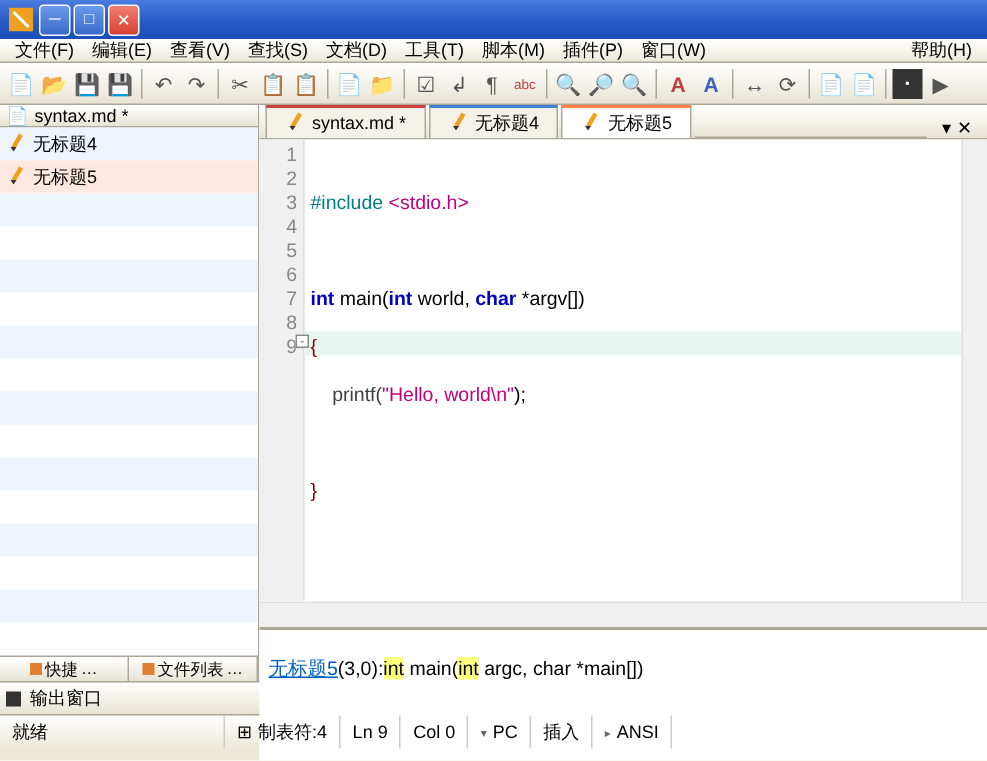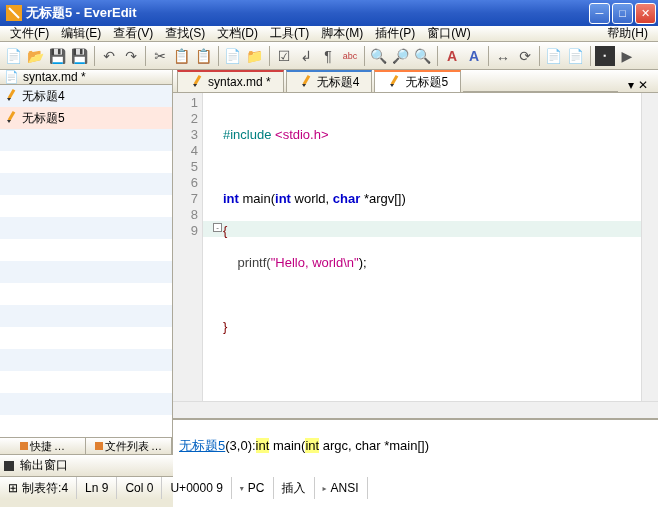--- a/index.html
+++ b/index.html
@@ -42,21 +42,21 @@
 .tabbar { height: 24px; background: linear-gradient(#fff,#e8e4d4); border-bottom: 1px solid #aca899; display: flex; align-items: flex-end; padding-left: 4px; }
 .tab { height: 22px; padding: 0 12px; border: 1px solid #aca899; border-bottom: none; background: #f4f2e8; display: flex; align-items: center; gap: 4px; margin-right: 2px; font-size: 12px; }
 .tab.active { background: #fff; border-top: 2px solid #ff8040; }
 .tab1 { border-top: 2px solid #d04040; }
 .tab2 { border-top: 2px solid #4080d0; }
 .tabend { flex:1; border-bottom:1px solid #aca899; }
 .tabright { width: 40px; display: flex; align-items: center; justify-content: center; gap: 4px; }
 
 .code-area { flex: 1; display: flex; background: #fff; position: relative; overflow: hidden; }
 .gutter { width: 30px; background: #f0f0f0; border-right: 1px solid #ddd; text-align: right; padding: 2px 4px 0 0; color: #888; font-family: Consolas, monospace; font-size: 13px; line-height: 16px; }
-.code { flex: 1; padding: 2px 20px; font-family: Consolas, monospace; font-size: 13px; line-height: 16px; white-space: pre; position: relative; }
+.code { flex: 1; padding: 2px 4px; font-family: Consolas, monospace; font-size: 13px; line-height: 16px; white-space: pre; position: relative; }
 .cur-line { position: absolute; left: 0; right: 0; height: 16px; background: #e8f4f0; }
 .fold { position:absolute; left:-10px; width:9px; height:9px; border:1px solid #888; background:#fff; font-size:8px; line-height:8px; text-align:center; color:#555; }
 
 .kw { color: #0000cc; font-weight: bold; }
 .pp { color: #008080; }
 .inc { color: #c00080; }
 .str { color: #c00080; }
 .func { color: #404040; }
 .num { color: #c00000; }
 .br { color: #800000; }
@@ -79,21 +79,20 @@
 .scrollbar-h { height: 17px; background: #f0f0f0; border-top: 1px solid #ddd; }
 </style>
 </head>
 <body>
 
 <div class="titlebar">
   <svg class="tb-icon" viewBox="0 0 16 16">
       <rect width="16" height="16" fill="#f0a020"></rect>
       <path d="M3 3 L13 13" stroke="#fff" stroke-width="2"></path>
     </svg>
-  <div class="title">无标题5 - EverEdit</div>
   <div class="winbtns">
     <div class="winbtn">─</div>
     <div class="winbtn">□</div>
     <div class="winbtn close">✕</div>
   </div>
 </div>
 
 <div class="menubar">
   <div class="menuitem">文件(F)</div>
   <div class="menuitem">编辑(E)</div>
@@ -243,27 +242,27 @@
     </div>
   </div>
 </div>
 
 <div class="out-tabs">
   <span style="width:10px;height:10px;background:#333"></span>
   <span>输出窗口</span>
 </div>
 
 <div class="statusbar">
+  <div class="sb-cell first">就绪</div>
   <div class="sb-cell">
       <span>⊞</span>
       <span>制表符:4</span>
     </div>
   <div class="sb-cell">Ln 9</div>
   <div class="sb-cell">Col 0</div>
-  <div class="sb-cell">U+0000 9</div>
   <div class="sb-cell">
       <span class="tri">▾</span>
       <span>PC</span>
     </div>
   <div class="sb-cell">插入</div>
   <div class="sb-cell">
       <span class="tri">▸</span>
       <span>ANSI</span>
     </div>
 </div>

